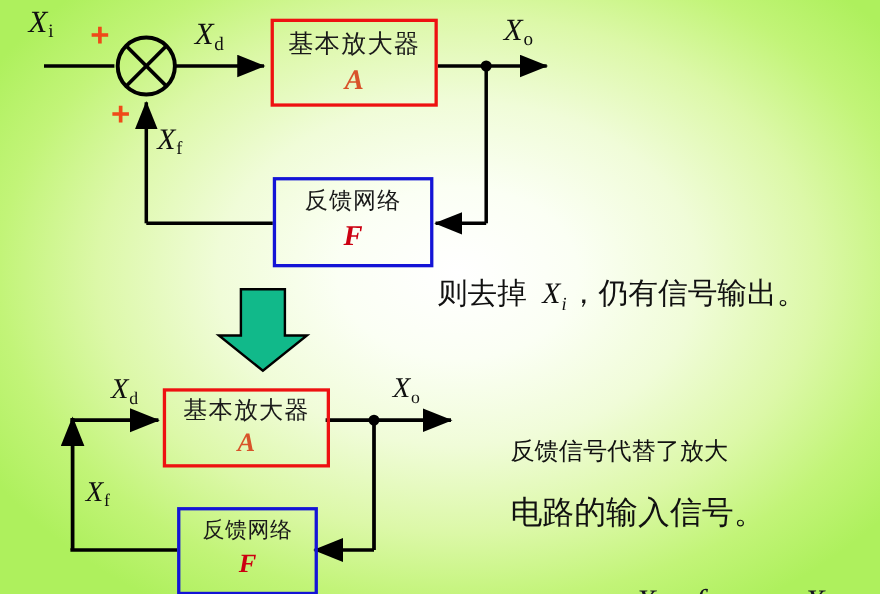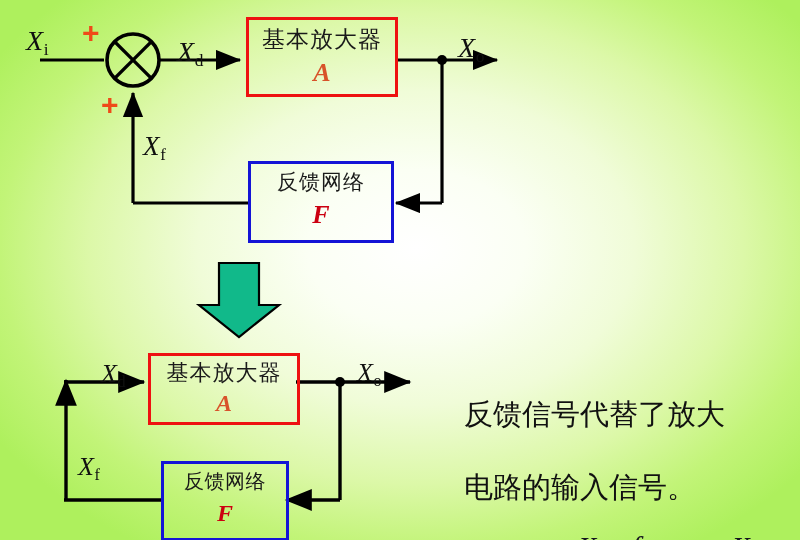--- a/index.html
+++ b/index.html
@@ -27,21 +27,20 @@
   #svg-layer {
     position: absolute;
     left: 0; top: 0;
     width: 800px;
     height: 540px;
   }
   .ov {
     position: absolute;
     white-space: nowrap;
     line-height: 1;
-    margin-top: 20px;
   }
   
   .mvar {
     font-family: "Liberation Serif", "DejaVu Serif", serif;
     font-style: italic;
     color: #101010;
     font-weight: 400;
   }
   .mvar .sub {
     font-style: normal;
@@ -171,20 +170,23 @@
 
   <div class="ov mvar" style="left:143px; top:113px; font-size:27px;">
     <span>X</span><span class="sub">f</span>
   </div>
 
   <div class="ov mvar" style="left:458px; top:14px; font-size:28px;">
     <span>X</span><span class="sub">o</span>
   </div>
 
 
+  <div class="cn-text" style="left:398px; top:248px; font-size:27px;">
+    <span>则去掉</span><span class="mvar" style="font-size:27px; padding:0 2px 0 14px;"><span>X</span><span class="subi">i</span></span><span>，仍有信号输出。</span>
+  </div>
 
   <div class="box box-a" style="left:148px; top:353px; width:146px; height:66px;">
     <div class="blk-cn" style="top:2px; font-size:22px; letter-spacing:1px;">基本放大器</div>
     <div class="blk-sym" style="top:34px; font-size:24px; color:#d8532a;">A</div>
   </div>
 
   <div class="box box-f" style="left:161px; top:461px; width:122px; height:74px;">
     <div class="blk-cn" style="top:4px; font-size:20px; letter-spacing:0.5px;">反馈网络</div>
     <div class="blk-sym" style="top:36px; font-size:24px; color:#cc0011;">F</div>
   </div>
@@ -194,18 +196,18 @@
   </div>
 
   <div class="ov mvar" style="left:78px; top:434px; font-size:26px;">
     <span>X</span><span class="sub">f</span>
   </div>
 
   <div class="ov mvar" style="left:357px; top:340px; font-size:26px;">
     <span>X</span><span class="sub">o</span>
   </div>
 
-  <div class="cn-text" style="left:464px; top:395px; font-size:29px;"><span>反馈信号代替了放大</span></div>
-  <div class="cn-text" style="left:464px; top:468px; font-size:29px;"><span>电路的输入信号。</span></div>
+  <div class="cn-text" style="left:464px; top:395px; font-size:22px;"><span>反馈信号代替了放大</span></div>
+  <div class="cn-text" style="left:464px; top:447px; font-size:29px;"><span>电路的输入信号。</span></div>
 
   <div class="cut-text" style="left:578px; top:532px; width:210px; height:8px; font-size:30px; font-style:italic; letter-spacing:14px;"><span>X f = X i = X d</span></div>
 
 </div>
 
 </body></html>

